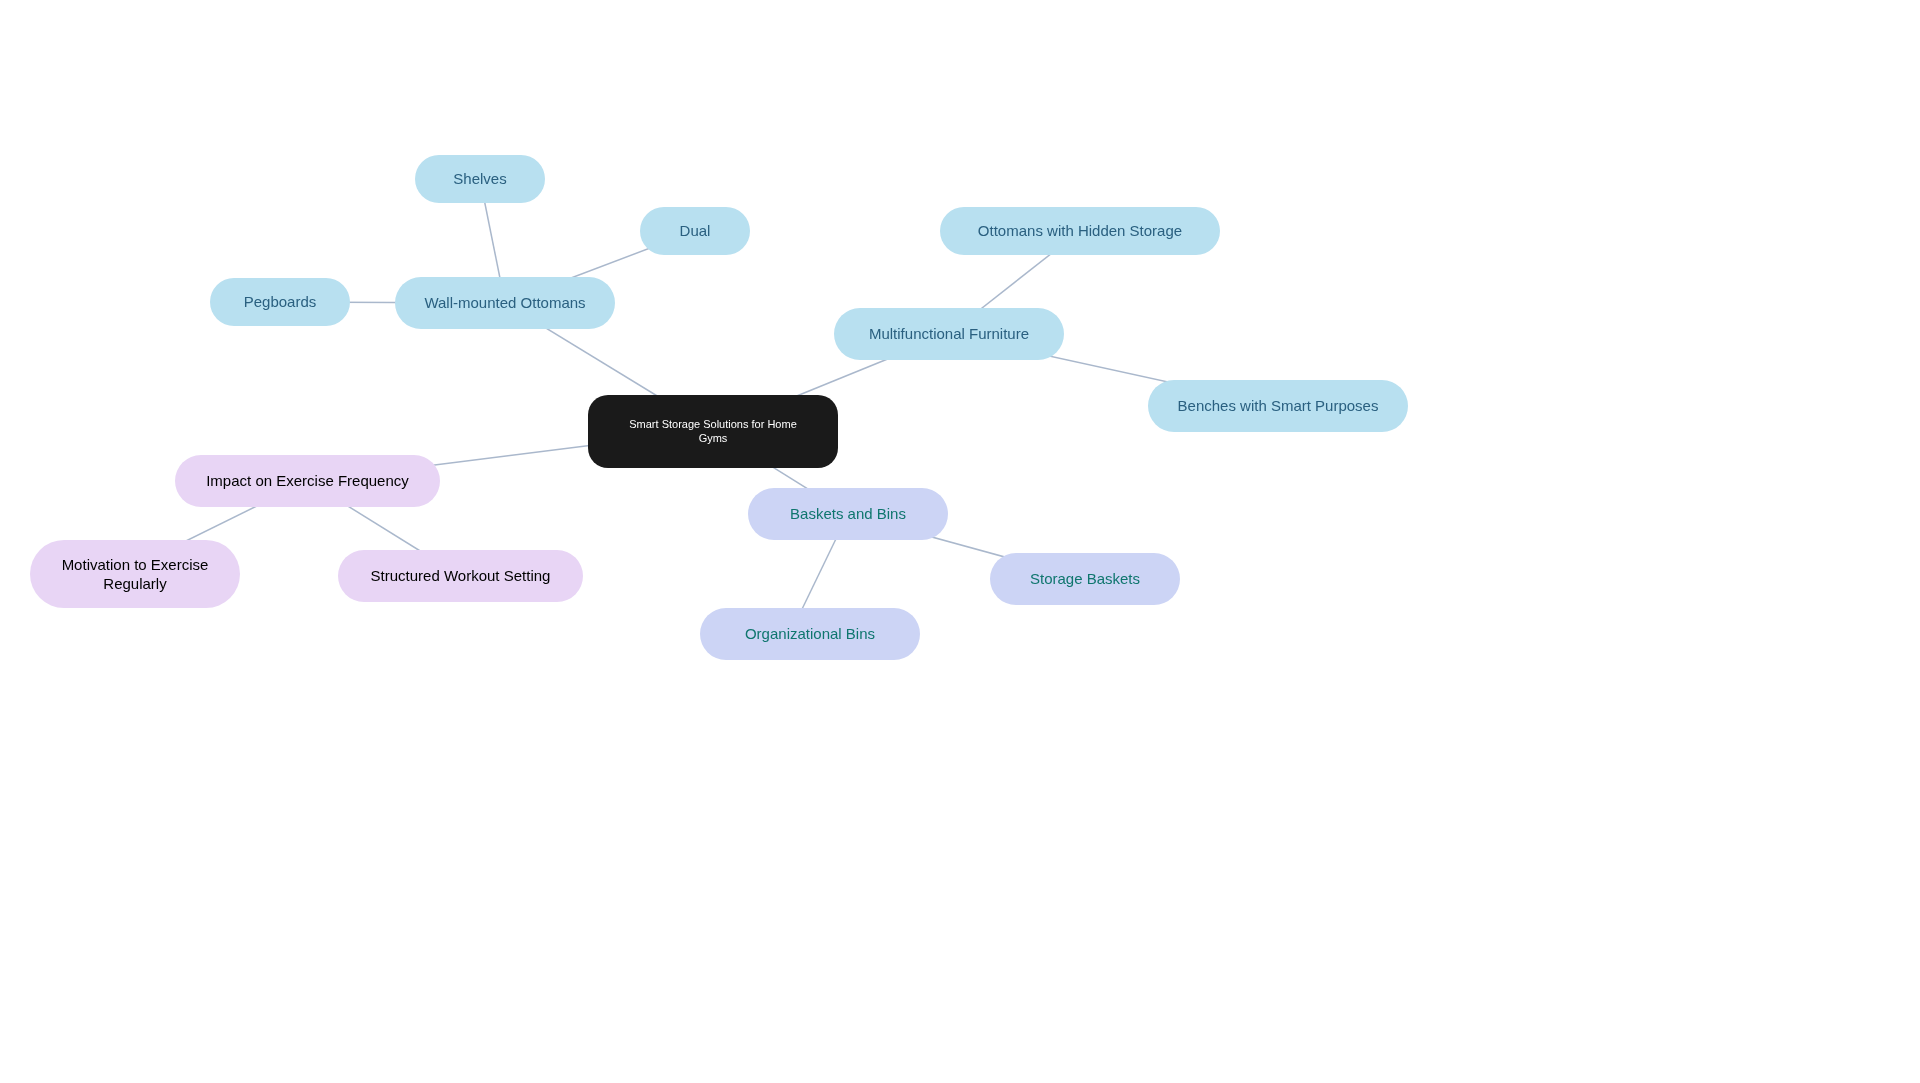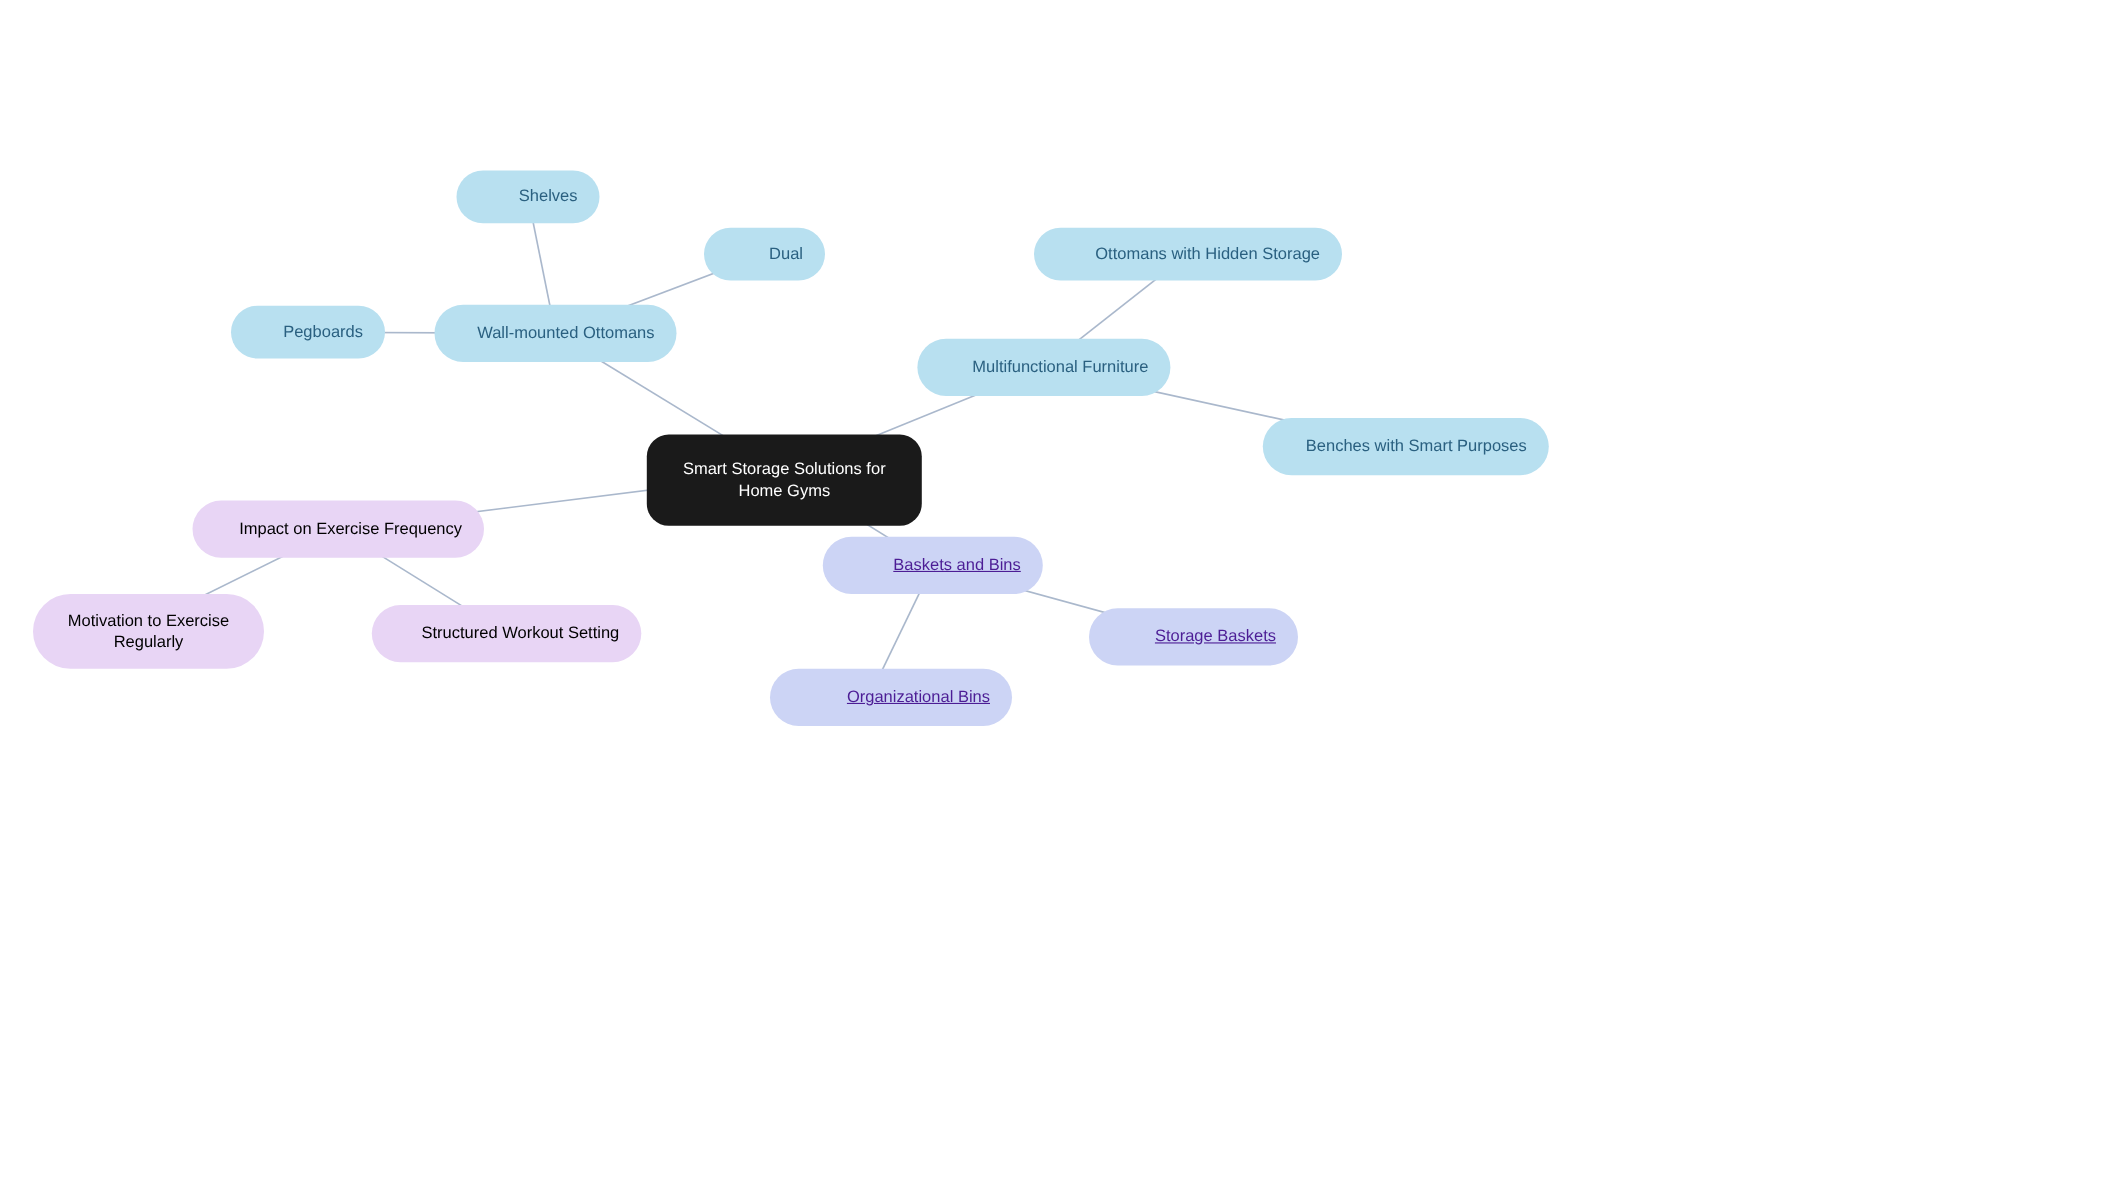--- a/index.html
+++ b/index.html
@@ -17,50 +17,49 @@
       width: 1920px;
       height: 1083px;
       pointer-events: none;
       z-index: 0;
     }
     .node {
       position: absolute;
       border-radius: 50px;
       display: flex;
       align-items: center;
-      justify-content: flex-end;
+      justify-content: center;
       text-align: center;
       z-index: 1;
       padding: 12px 20px;
       font-size: 15px;
       line-height: 1.3;
     }
     .node-center {
       background: #1a1a1a;
       color: #ffffff;
-      font-size: 15px;
+      font-size: 11px;
       font-weight: 500;
       border-radius: 20px;
       padding: 22px 32px;
     }
     .node-blue {
       background: #b8e0f0;
       color: #2a6080;
       border: none;
     }
     .node-purple {
       background: #e8d5f5;
       color: #000000;
       border: none;
     }
     .node-lavender {
       background: #ccd4f5;
-      color: #4c1d95;
+      color: #0f766e;
       border: none;
-      text-decoration: underline;
     }
   </style>
 </head>
 <body>
 
 <svg id="mindmap-lines">
     <line x1="713" y1="430" x2="505" y2="303" stroke="#aab8cc" stroke-width="1.5"></line>
     <line x1="505" y1="303" x2="480" y2="179" stroke="#aab8cc" stroke-width="1.5"></line>
     <line x1="505" y1="303" x2="695" y2="231" stroke="#aab8cc" stroke-width="1.5"></line>
     <line x1="505" y1="303" x2="280" y2="302" stroke="#aab8cc" stroke-width="1.5"></line>

